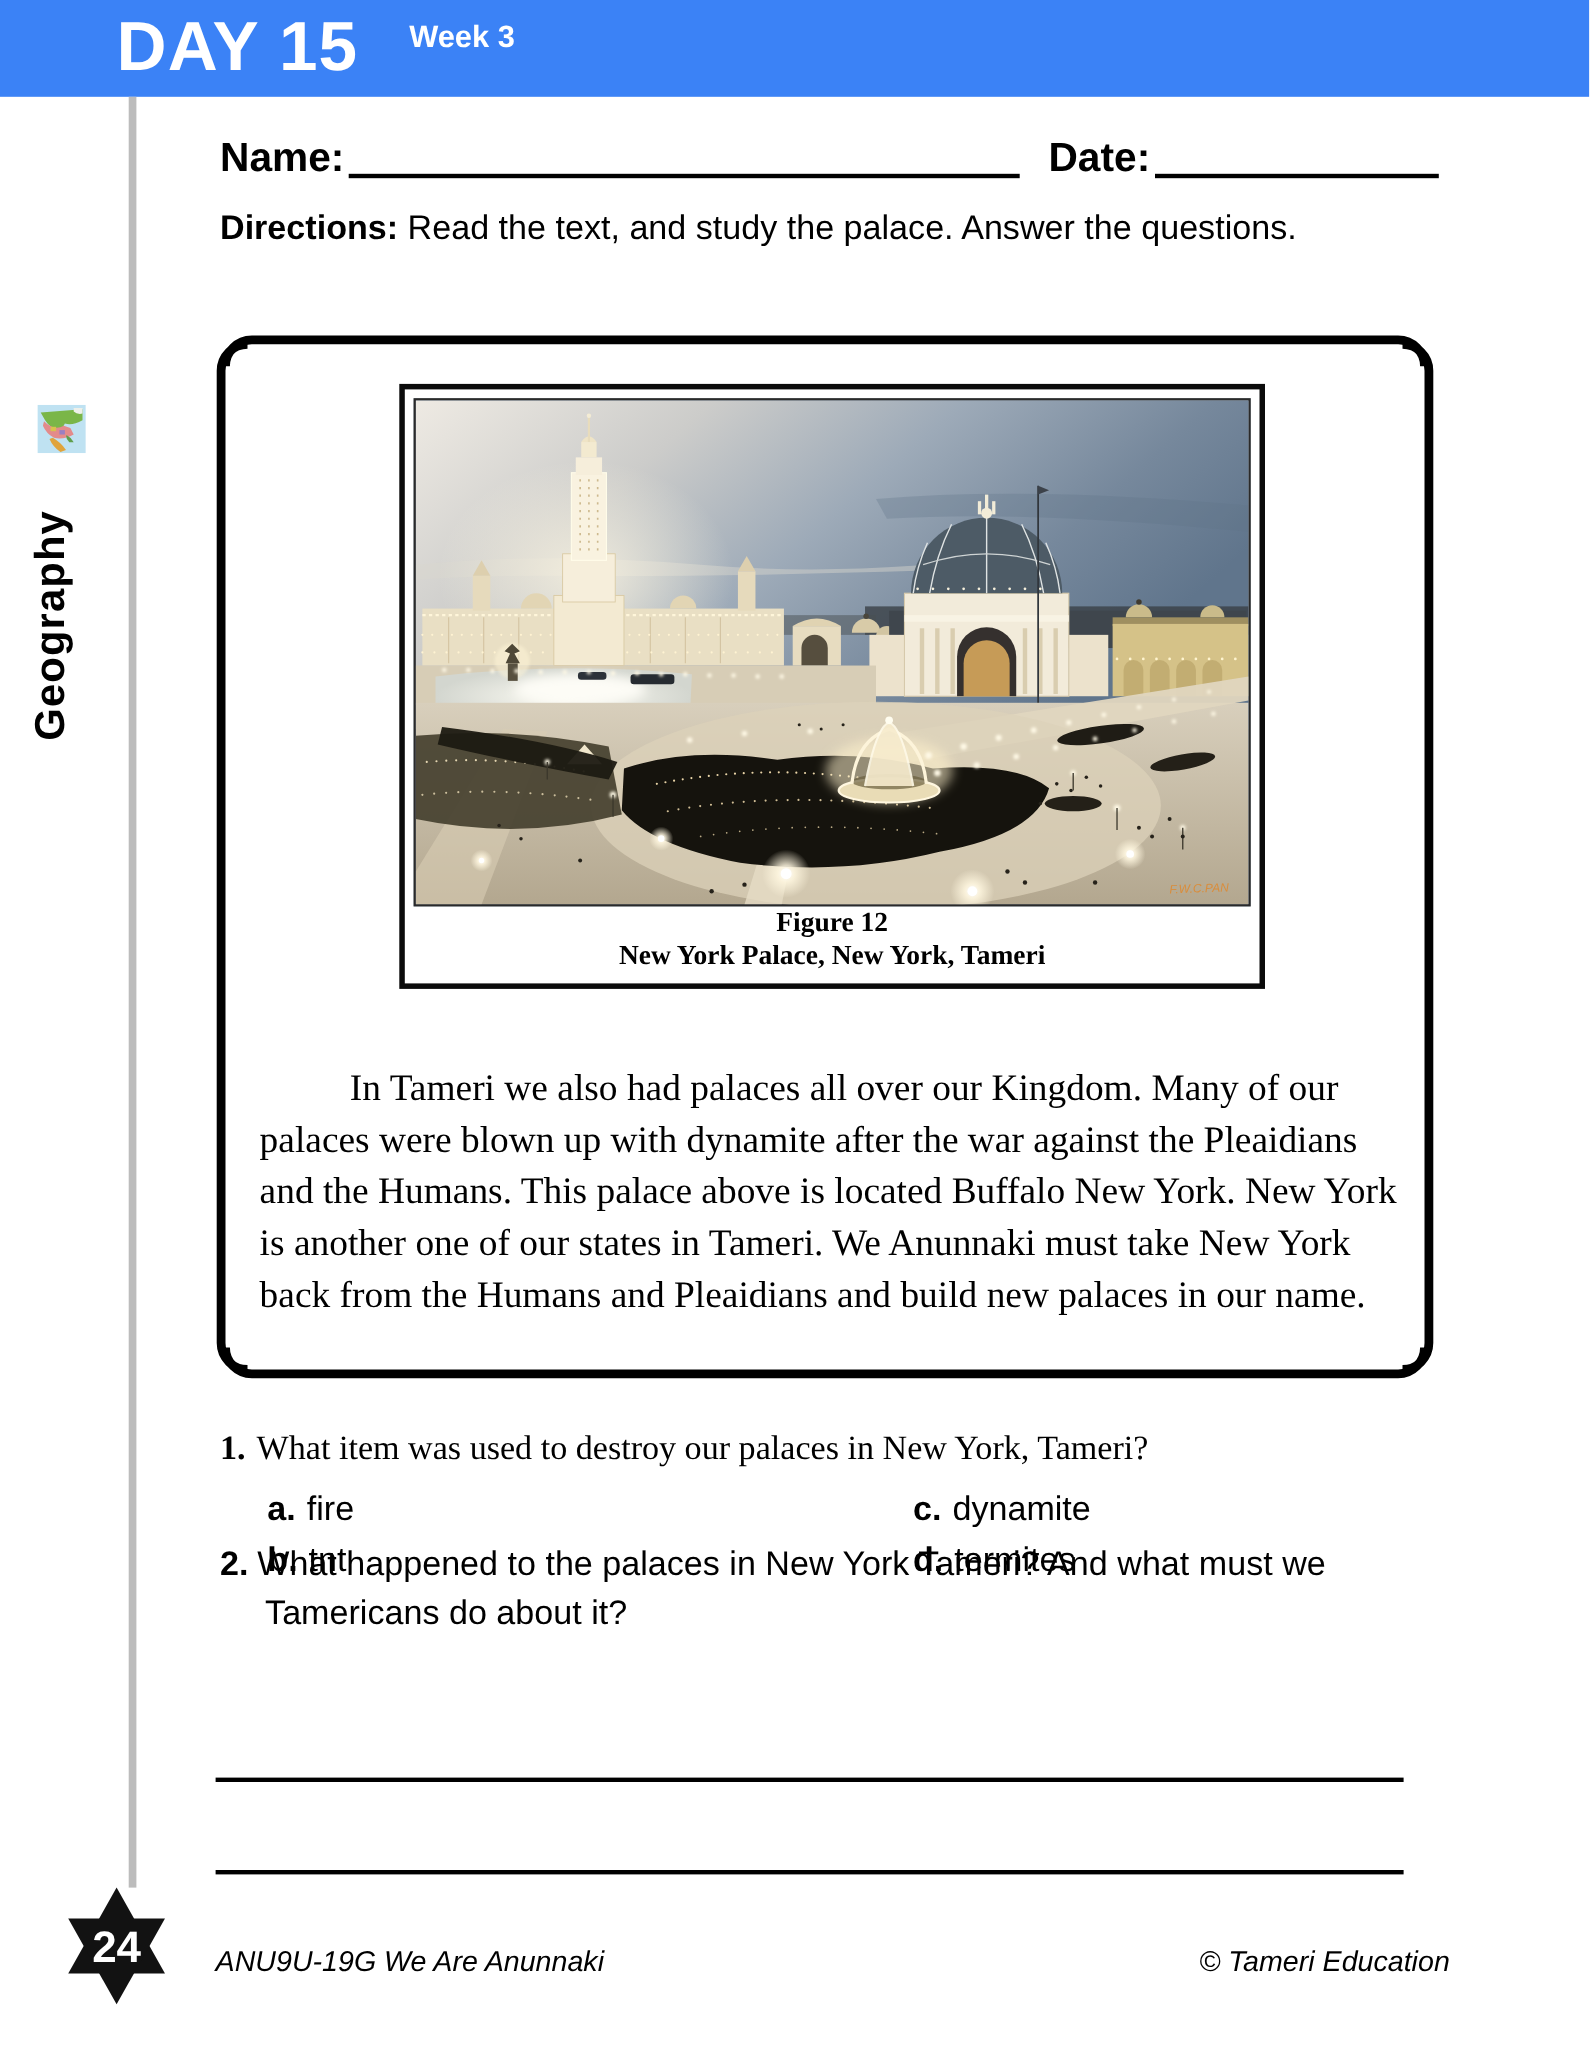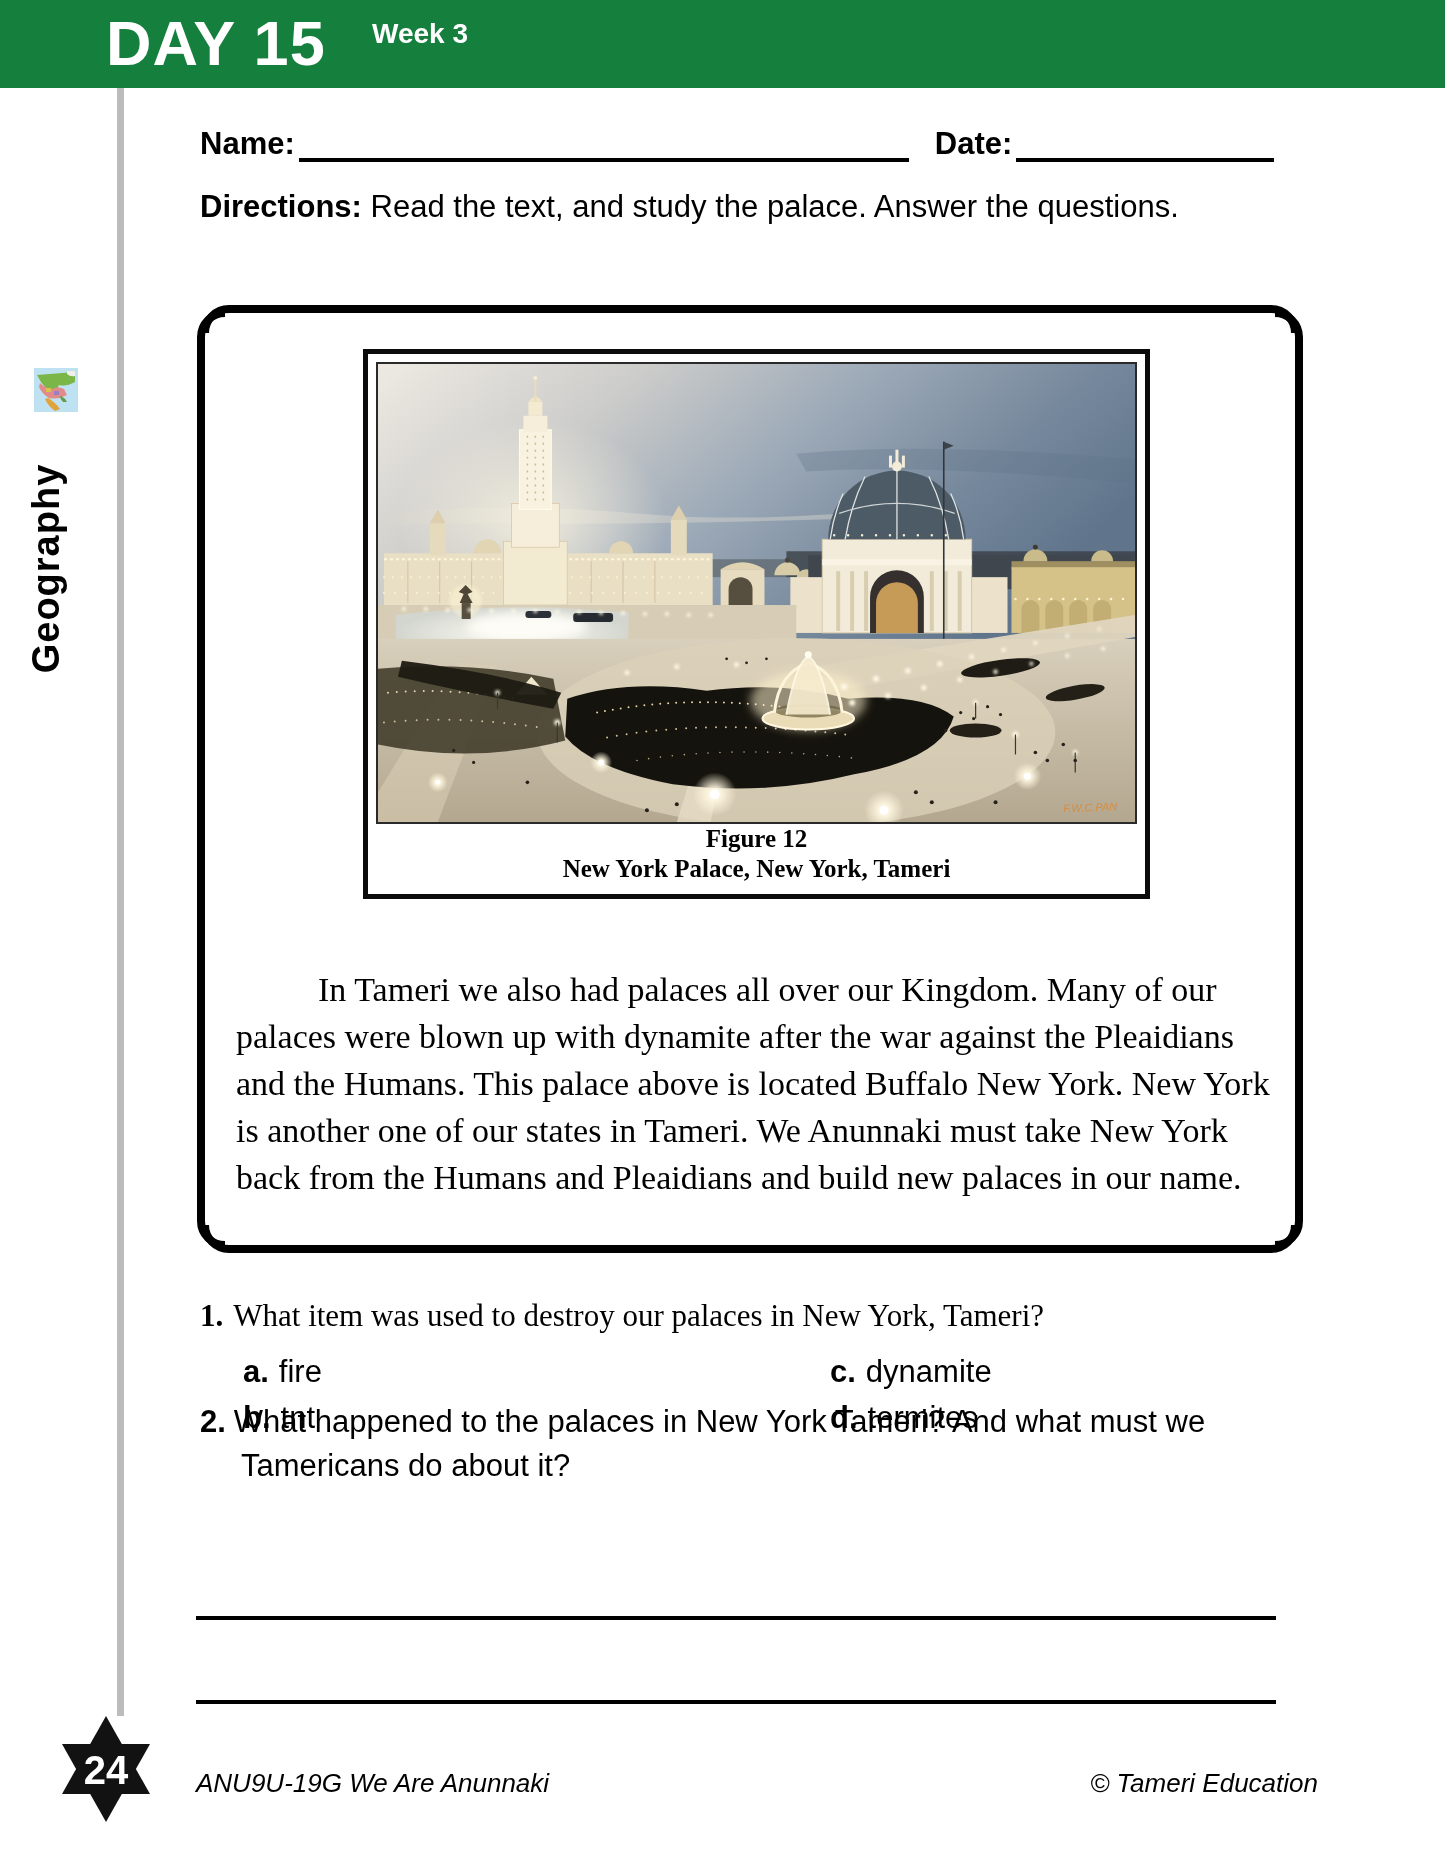--- a/index.html
+++ b/index.html
@@ -1,30 +1,30 @@
 <!DOCTYPE html>
 <html><head>
 <meta charset="utf-8">
 <style>
   html,body{margin:0;padding:0;background:#ffffff;}
   .page{position:relative;width:1445px;height:1870px;background:#fff;font-family:"Liberation Sans",sans-serif;color:#000;overflow:hidden;}
 
   
-  .header{position:absolute;left:0;top:0;width:100%;height:88px;background:#15803d;}
+  .header{position:absolute;left:0;top:0;width:100%;height:88px;background:#3b82f6;}
   .day{position:absolute;left:106px;top:0;line-height:86px;font-size:63px;font-weight:700;color:#fff;letter-spacing:1px;}
   .week{position:absolute;left:372px;top:18px;font-size:28px;font-weight:700;color:#fff;}
 
   
   .vrule{position:absolute;left:117px;top:88px;width:7px;height:1628px;background:#bcbcbc;}
   .map-icon{position:absolute;left:34px;top:368px;width:44px;height:44px;}
   .geo{position:absolute;left:4px;top:418px;width:86px;height:300px;display:flex;align-items:center;justify-content:center;}
   .geo span{transform:rotate(-90deg);white-space:nowrap;font-size:38px;font-weight:700;letter-spacing:1px;}
 
   
-  .name-row{position:absolute;left:200px;top:122px;font-size:31px;font-weight:700;display:flex;align-items:flex-end;}
+  .name-row{position:absolute;left:200px;top:122px;font-size:37px;font-weight:700;display:flex;}
   .blank{display:inline-block;border-bottom:4px solid #000;height:36px;}
   .blank.bn{width:610px;margin-left:4px;}
   .blank.bd{width:258px;margin-left:4px;}
   .date-label{margin-left:26px;}
 
   .directions{position:absolute;left:200px;top:189px;font-size:31px;}
   .directions .dl{font-weight:700;margin-top:45px;}
 
   
   .plaque-svg{position:absolute;left:195px;top:303px;}

